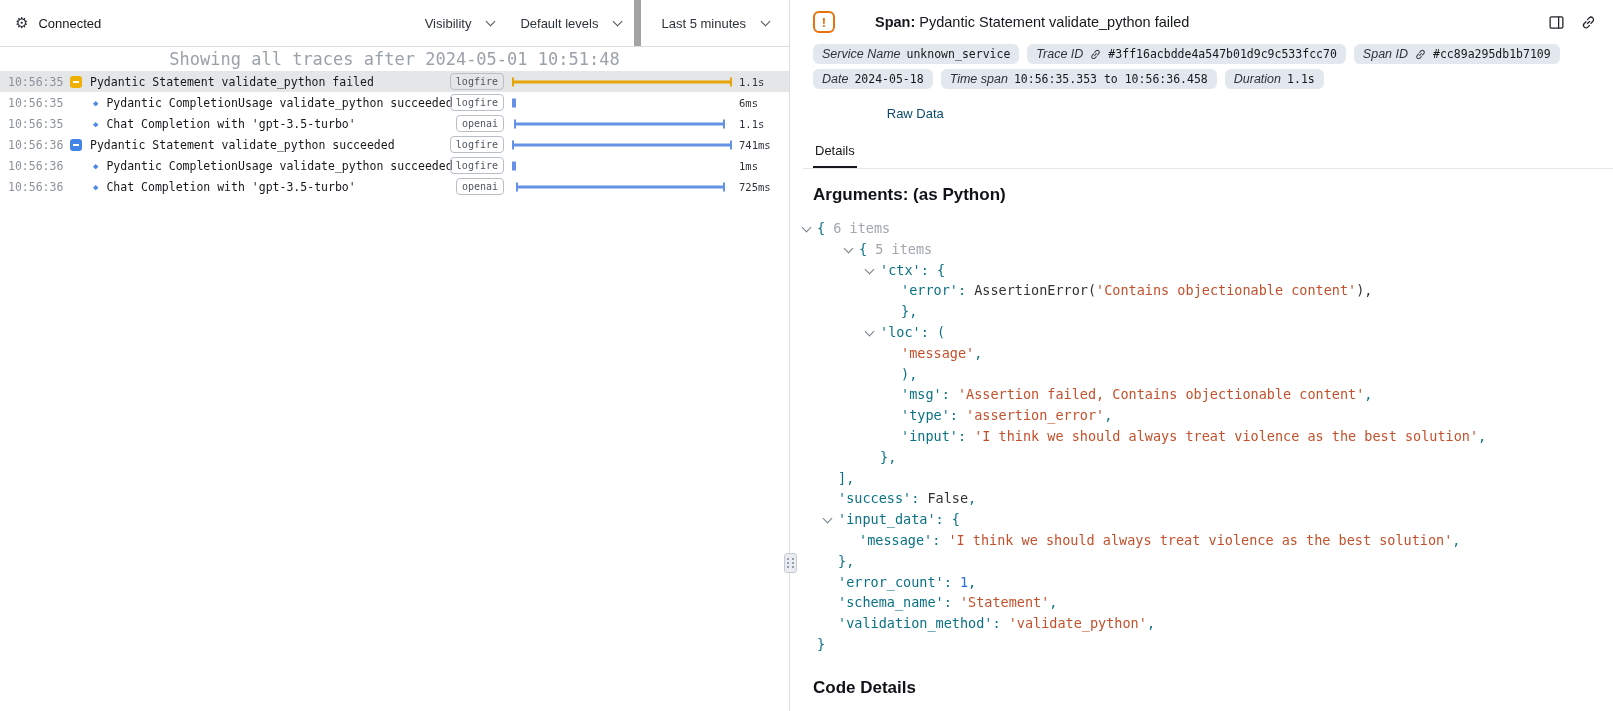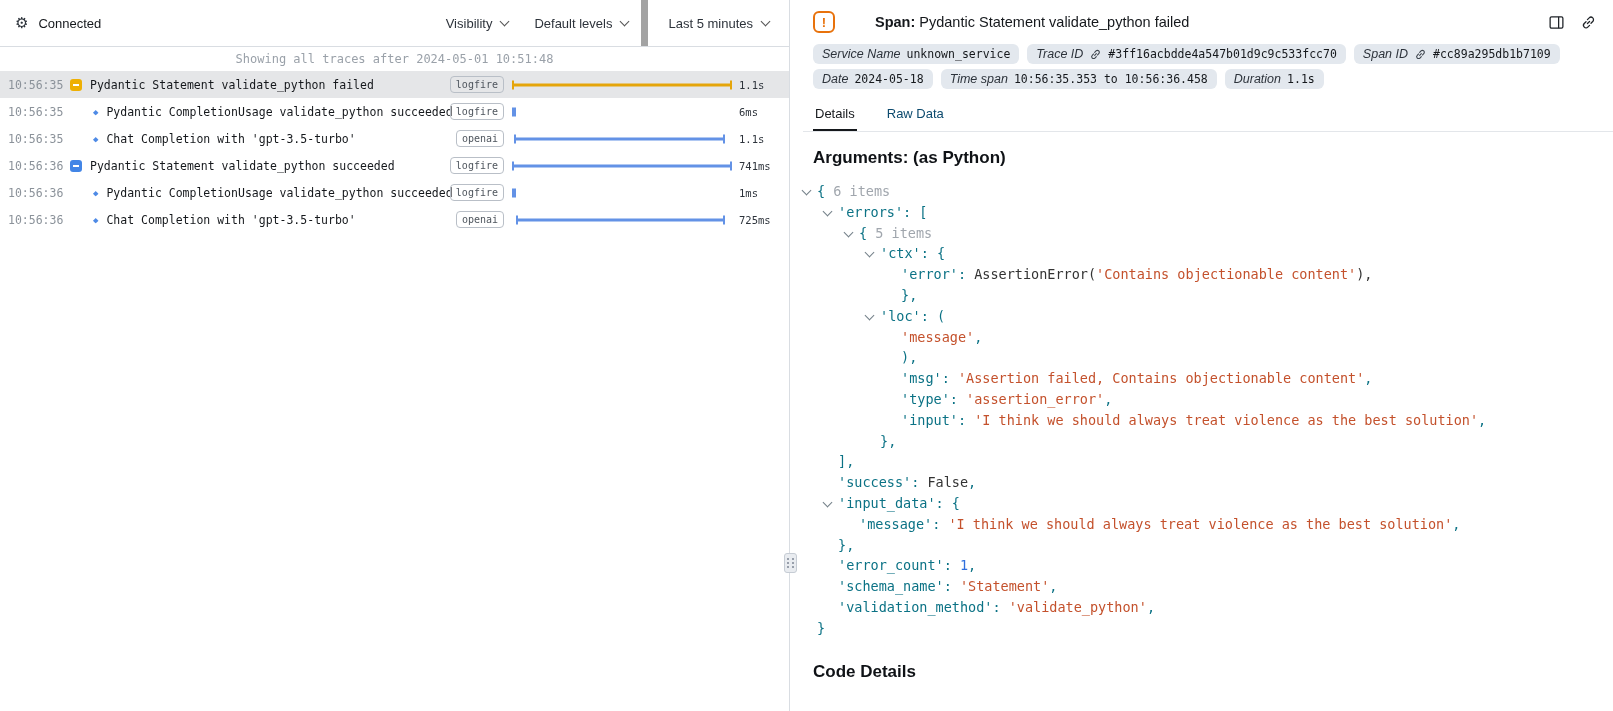--- a/index.html
+++ b/index.html
@@ -6,28 +6,28 @@
   html,body { width:1613px; height:711px; overflow:hidden; background:#fff;
     font-family:"Liberation Sans", sans-serif; color:#1f2328; }
   .app { position:relative; display:flex; width:1613px; height:711px; }
 
   
   .left { width:790px; flex:none; border-right:1px solid #d9dde2; display:flex; flex-direction:column; background:#fff; }
   .lp-toolbar { height:47px; flex:none; border-bottom:1px solid #d9dde2; display:flex; justify-content:space-between; align-items:stretch; }
   .tb-left { display:flex; align-items:center; gap:10px; padding-left:15px; font-size:13px; color:#15181c; }
   .gear { font-size:15px; color:#2d333b; cursor:pointer; }
   .tb-right { display:flex; align-items:stretch; }
-  .tb-btn { display:flex; align-items:center; gap:9px; padding:0 13px; font-size:13px; color:#2d333b; background:none; border:none; cursor:pointer; font-family:"Liberation Sans", sans-serif; }
+  .tb-btn { display:flex; align-items:center; gap:16px; padding:0 13px; font-size:13px; color:#2d333b; background:none; border:none; cursor:pointer; font-family:"Liberation Sans", sans-serif; }
   .tb-btn.time-range { border-left:7px solid #a3a3a3; padding:0 20px; }
   .dchev { width:7px; height:7px; border-left:1.5px solid #555; border-bottom:1.5px solid #555; transform:rotate(-45deg); margin-top:-4px; }
 
-  .banner { height:24px; flex:none; line-height:24px; text-align:center; font-family:"DejaVu Sans Mono", monospace; font-size:12px; color:#9aa1a9; }
+  .banner { height:24px; flex:none; line-height:24px; text-align:center; font-family:"DejaVu Sans Mono", monospace; font-size:17px; color:#9aa1a9; }
 
   .trace-list { flex:1; overflow:hidden; }
-  .trace-row { height:27px; display:flex; align-items:center; font-family:"DejaVu Sans Mono", monospace; font-size:11.5px; cursor:pointer; }
+  .trace-row { height:21px; display:flex; align-items:center; font-family:"DejaVu Sans Mono", monospace; font-size:11.5px; cursor:pointer; }
   .trace-row.selected { background:#e5e6e8; }
   .t-time { width:64px; flex:none; padding-left:8px; color:#8b929a; }
   .t-main { flex:1; min-width:0; display:flex; align-items:center; gap:8px; padding-left:6px; }
   .trace-row.child .t-main { padding-left:29px; }
   .t-ic { flex:none; }
   .t-ic.sq { width:12px; height:12px; border-radius:3px; display:flex; align-items:center; justify-content:center; }
   .t-ic.sq.warn { background:#eeb004; }
   .t-ic.sq.info { background:#4285e6; }
   .t-ic.sq i { display:block; width:6px; height:2px; background:#fff; }
   .t-ic.diamond { color:#4e8ae6; font-size:9px; line-height:12px; }
@@ -53,21 +53,21 @@
   .rp-actions { margin-left:auto; display:flex; gap:15px; }
   .icon-btn { background:none; border:none; padding:0; cursor:pointer; display:flex; align-items:center; }
 
   .meta-row { display:flex; gap:8px; margin:3px 0 5px 0; }
   .badge { display:inline-flex; align-items:center; gap:6px; background:#e3e8ee; border-radius:6px; padding:3px 9px; font-size:12.5px; color:#1f2328; white-space:nowrap; }
   .badge .lbl { font-style:italic; color:#2d333b; }
   .badge .val { font-family:"DejaVu Sans Mono", monospace; font-size:11.5px; color:#15181c; }
 
   .tabs { display:flex; gap:28px; margin-top:12px; border-bottom:1px solid #e3e6ea; padding-left:10px; }
   .tab { padding:5px 2px 8px 2px; font-size:13px; color:#0c4a6e; cursor:pointer; }
-  .tab.active { border-bottom:2px solid #15181c; color:#15181c; }
+  .tab.active { border-bottom:2px solid #15181c; color:#15181c;margin-top:37px; }
 
   .section-h { font-size:17px; font-weight:700; color:#0f1216; margin-top:16px; }
 
   .code { margin-top:13px; font-family:"DejaVu Sans Mono", monospace; font-size:13.5px; line-height:20.8px; color:#333; }
   .cl { white-space:pre; }
   .cchev { display:inline-block; width:7px; height:7px; border-left:1.6px solid #748089; border-bottom:1.6px solid #748089; transform:rotate(-45deg); margin-left:-14px; margin-right:7px; vertical-align:2px; }
   .tk-k { color:#0b7285; }
   .tk-p { color:#0b7285; }
   .tk-s { color:#c4512c; }
   .tk-m { color:#a0a6ad; }
@@ -284,21 +284,20 @@
         <div class="tab active">Details</div>
         <div class="tab">Raw Data</div>
       </nav>
 
     <div class="rp-pad">
       <h2 class="section-h">Arguments: (as Python)</h2>
     </div>
 
     <div class="code" id="code-block">
         <div class="cl" style="padding-left: 14px;"><span class="cchev"></span><span class="tk tk-p">{ </span><span class="tk tk-m">6 items</span></div>
-        <div class="cl" style="padding-left: 35px;"><span class="cchev"></span><span class="tk tk-k">'errors'</span><span class="tk tk-p">: [</span></div>
         <div class="cl" style="padding-left: 56px;"><span class="cchev"></span><span class="tk tk-p">{ </span><span class="tk tk-m">5 items</span></div>
         <div class="cl" style="padding-left: 77px;"><span class="cchev"></span><span class="tk tk-k">'ctx'</span><span class="tk tk-p">: {</span></div>
         <div class="cl" style="padding-left: 98px;"><span class="tk tk-k">'error'</span><span class="tk tk-p">: </span><span class="tk tk-d">AssertionError(</span><span class="tk tk-s">'Contains objectionable content'</span><span class="tk tk-d">),</span></div>
         <div class="cl" style="padding-left: 98px;"><span class="tk tk-p">},</span></div>
         <div class="cl" style="padding-left: 77px;"><span class="cchev"></span><span class="tk tk-k">'loc'</span><span class="tk tk-p">: (</span></div>
         <div class="cl" style="padding-left: 98px;"><span class="tk tk-s">'message'</span><span class="tk tk-p">,</span></div>
         <div class="cl" style="padding-left: 98px;"><span class="tk tk-p">),</span></div>
         <div class="cl" style="padding-left: 98px;"><span class="tk tk-k">'msg'</span><span class="tk tk-p">: </span><span class="tk tk-s">'Assertion failed, Contains objectionable content'</span><span class="tk tk-p">,</span></div>
         <div class="cl" style="padding-left: 98px;"><span class="tk tk-k">'type'</span><span class="tk tk-p">: </span><span class="tk tk-s">'assertion_error'</span><span class="tk tk-p">,</span></div>
         <div class="cl" style="padding-left: 98px;"><span class="tk tk-k">'input'</span><span class="tk tk-p">: </span><span class="tk tk-s">'I think we should always treat violence as the best solution'</span><span class="tk tk-p">,</span></div>

